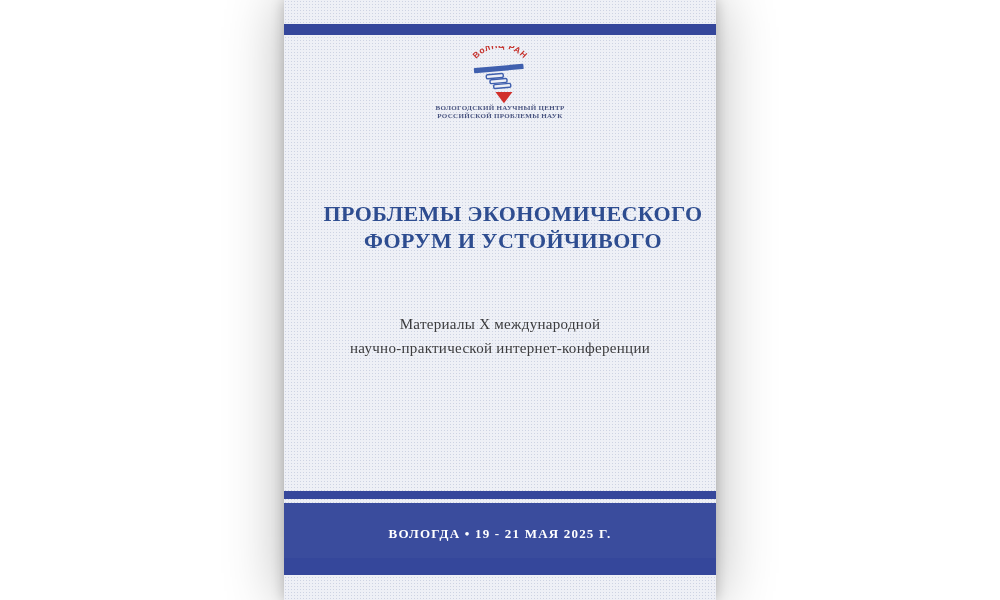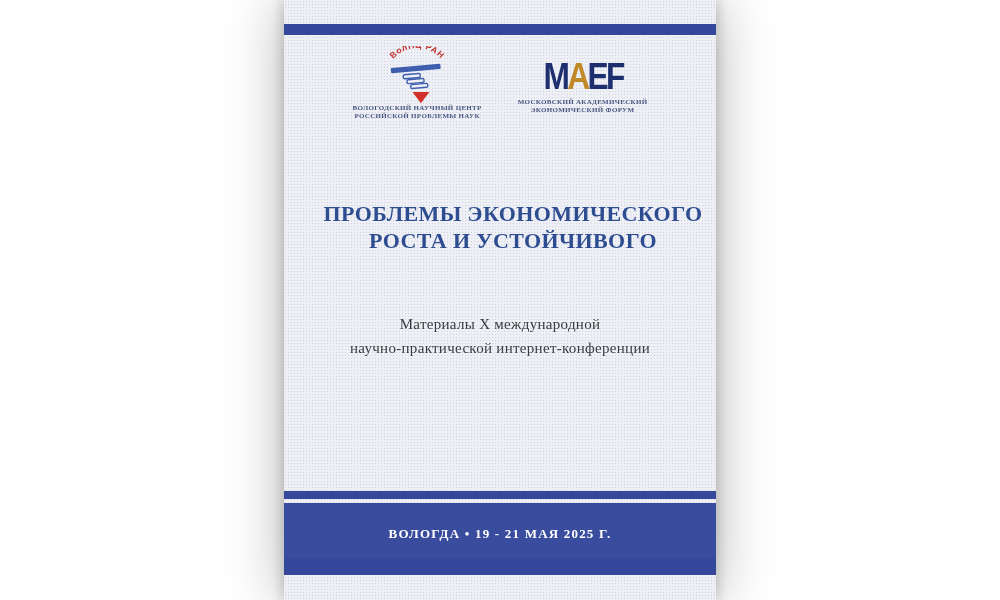--- a/index.html
+++ b/index.html
@@ -90,35 +90,26 @@
             <rect x="44" y="58" width="26" height="6" rx="2" fill="#eef0f6" stroke="#3f5fae" stroke-width="2.2"></rect>
           </g>
           <polygon points="48,70 74,70 61,87" fill="#d1302b"></polygon>
         </svg>
         <div class="logo-caption">
           <div>ВОЛОГОДСКИЙ НАУЧНЫЙ ЦЕНТР</div>
           <div>РОССИЙСКОЙ ПРОБЛЕМЫ НАУК</div>
         </div>
       </div>
 
-      <div class="logo-block">
-        <div class="maef-wordmark">
-          <span class="navy">M</span><span class="gold">A</span><span class="navy">E</span><span class="navy">F</span>
-        </div>
-        <div class="logo-caption">
-          <div>МОСКОВСКИЙ АКАДЕМИЧЕСКИЙ</div>
-          <div>ЭКОНОМИЧЕСКИЙ ФОРУМ</div>
-        </div>
-      </div>
 
     </div>
 
     <div class="title">
       <div>ПРОБЛЕМЫ ЭКОНОМИЧЕСКОГО</div>
-      <div>РОСТА И УСТОЙЧИВОГО</div>
+      <div>ФОРУМ И УСТОЙЧИВОГО</div>
     </div>
 
     <div class="subtitle">
       <div>Материалы X международной</div>
       <div>научно-практической интернет-конференции</div>
     </div>
 
     <div class="stripe-thin"></div>
     <div class="footer-band">
       <span class="footer-text">ВОЛОГДА  •  19 - 21 МАЯ 2025 Г.</span>

